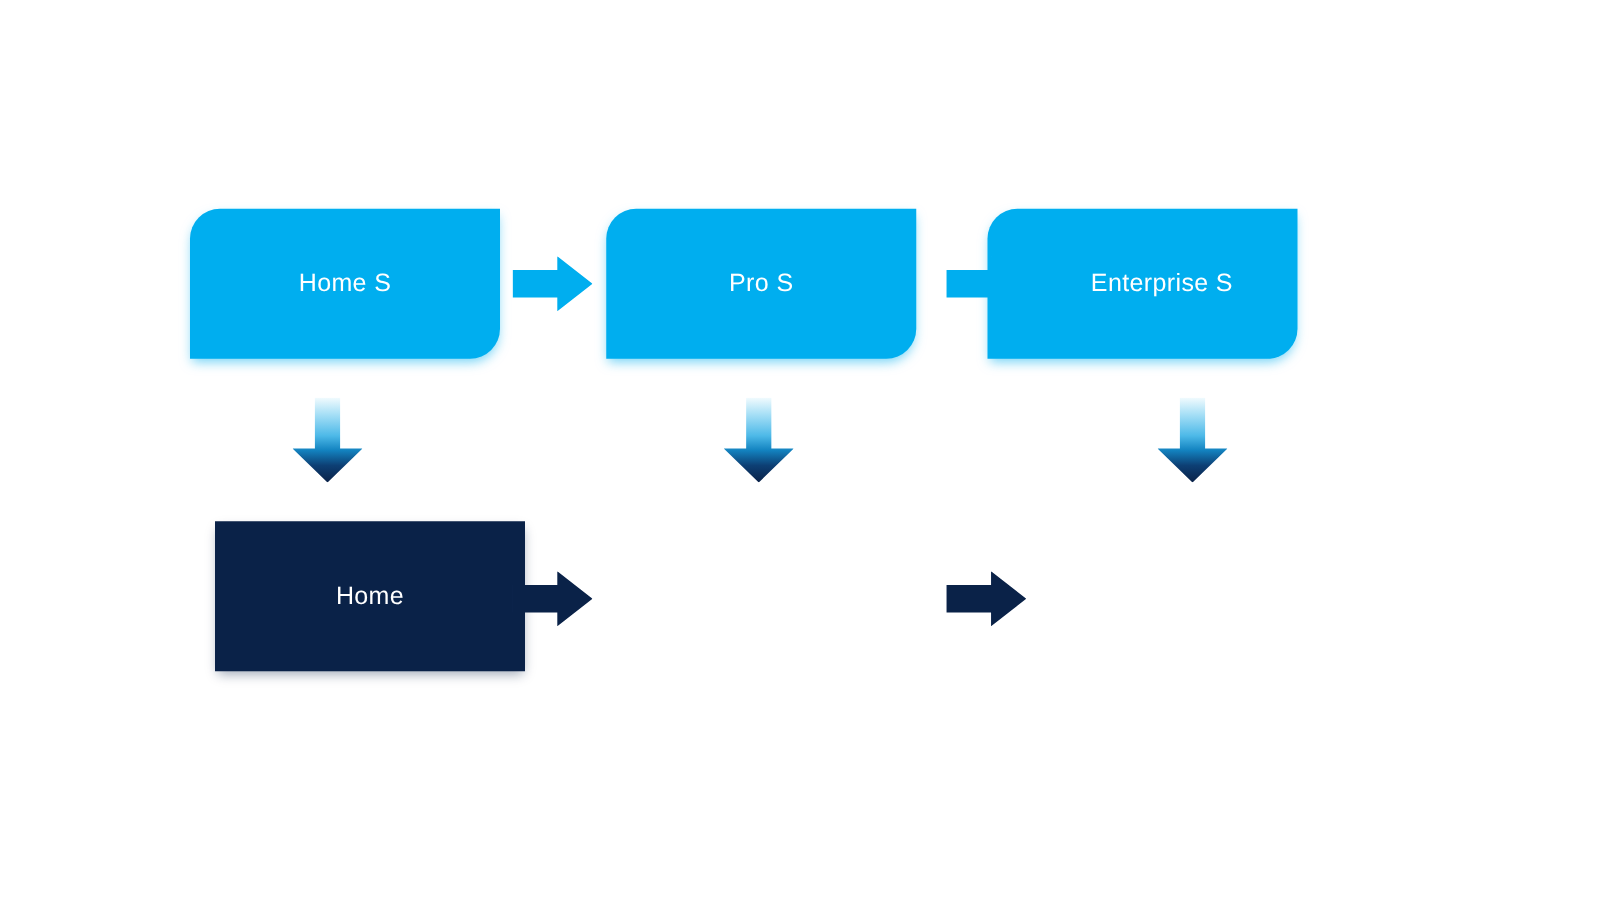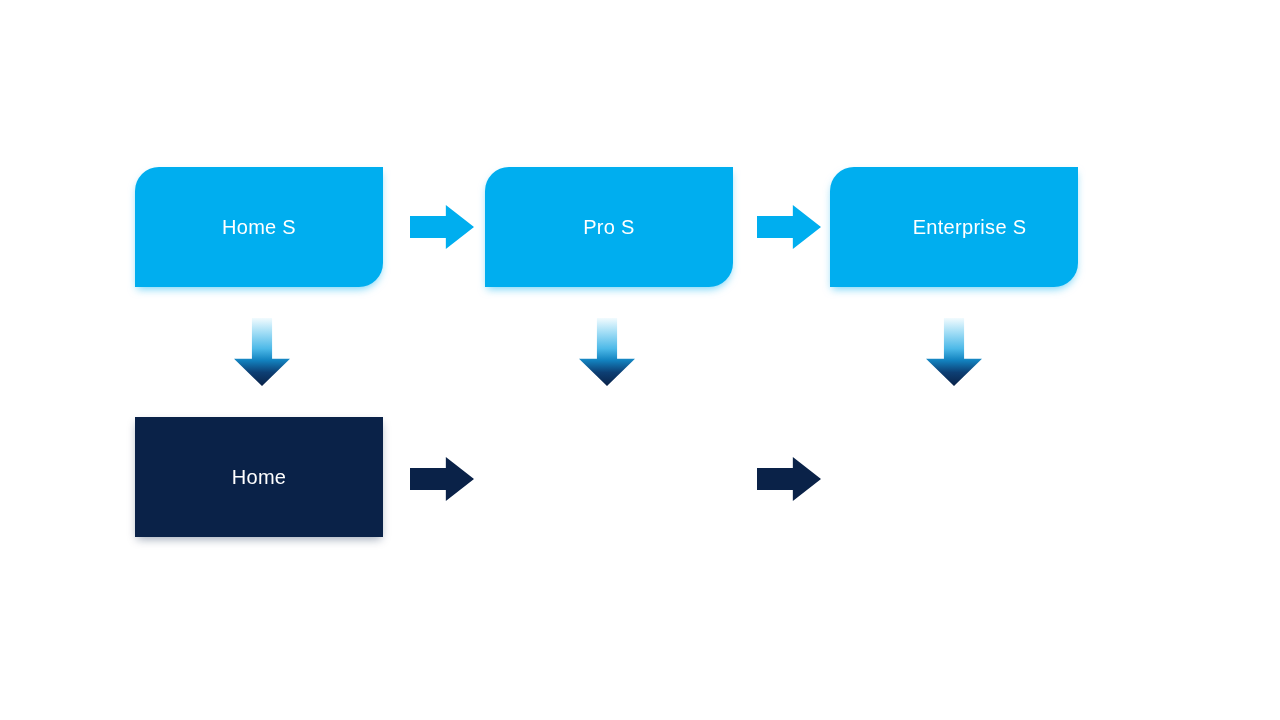--- a/index.html
+++ b/index.html
@@ -30,24 +30,25 @@
     top: 167px;
     background: #00AEEF;
     border-radius: 24px 0 24px 0;
     box-shadow: 0 4px 9px -2px rgba(0, 174, 239, 0.55);
   }
   .box.bottom {
     top: 417px;
     background: #0A2248;
     border-radius: 0;
     box-shadow: 0 4px 9px -2px rgba(10, 34, 72, 0.40);
+    margin-left: 20px;
   }
-  .col-0 { left: 135px; }
+  .col-0 { left: 152px; }
   .col-1 { left: 485px; justify-content: center; }
-  .col-2 { left: 830px; padding-left: 31px; }
+  .col-2 { left: 790px; padding-left: 31px; }
 
   
   .right-arrow {
     position: absolute;
     width: 64px;
     height: 44px;
     clip-path: polygon(0 25%, 56% 25%, 56% 0, 100% 50%, 56% 100%, 56% 75%, 0 75%);
   }
   .right-arrow.light {
     background: #00AEEF;

